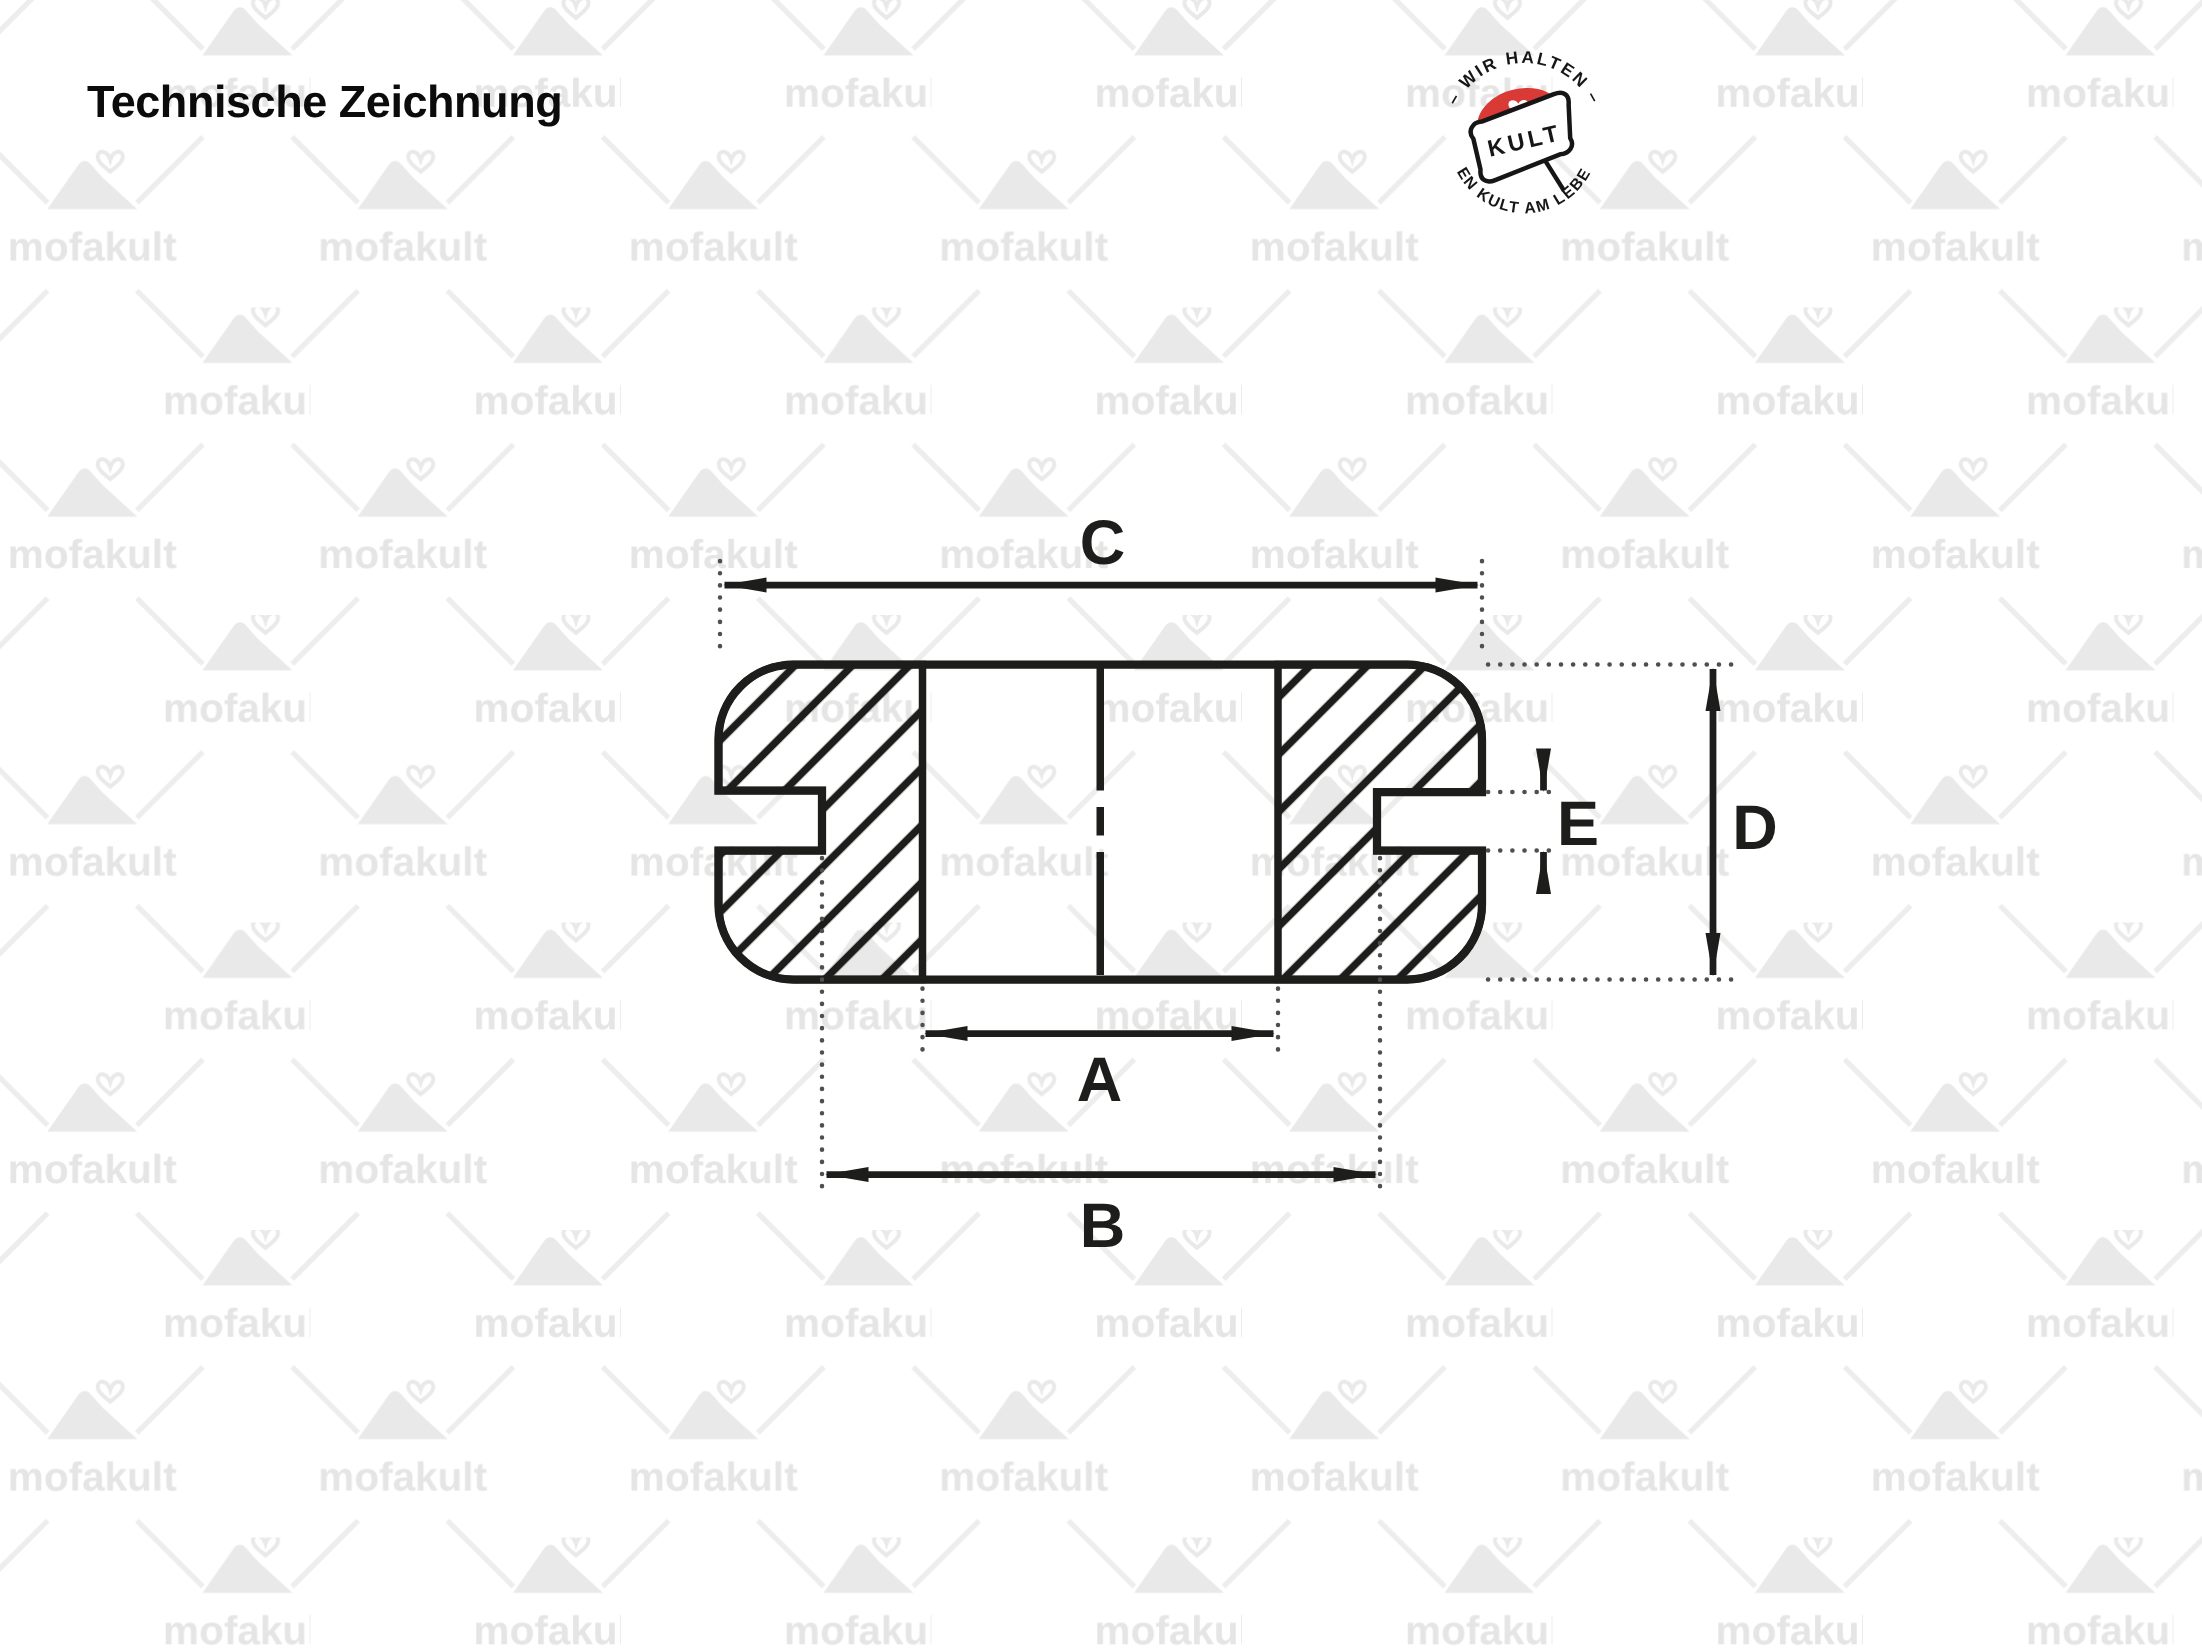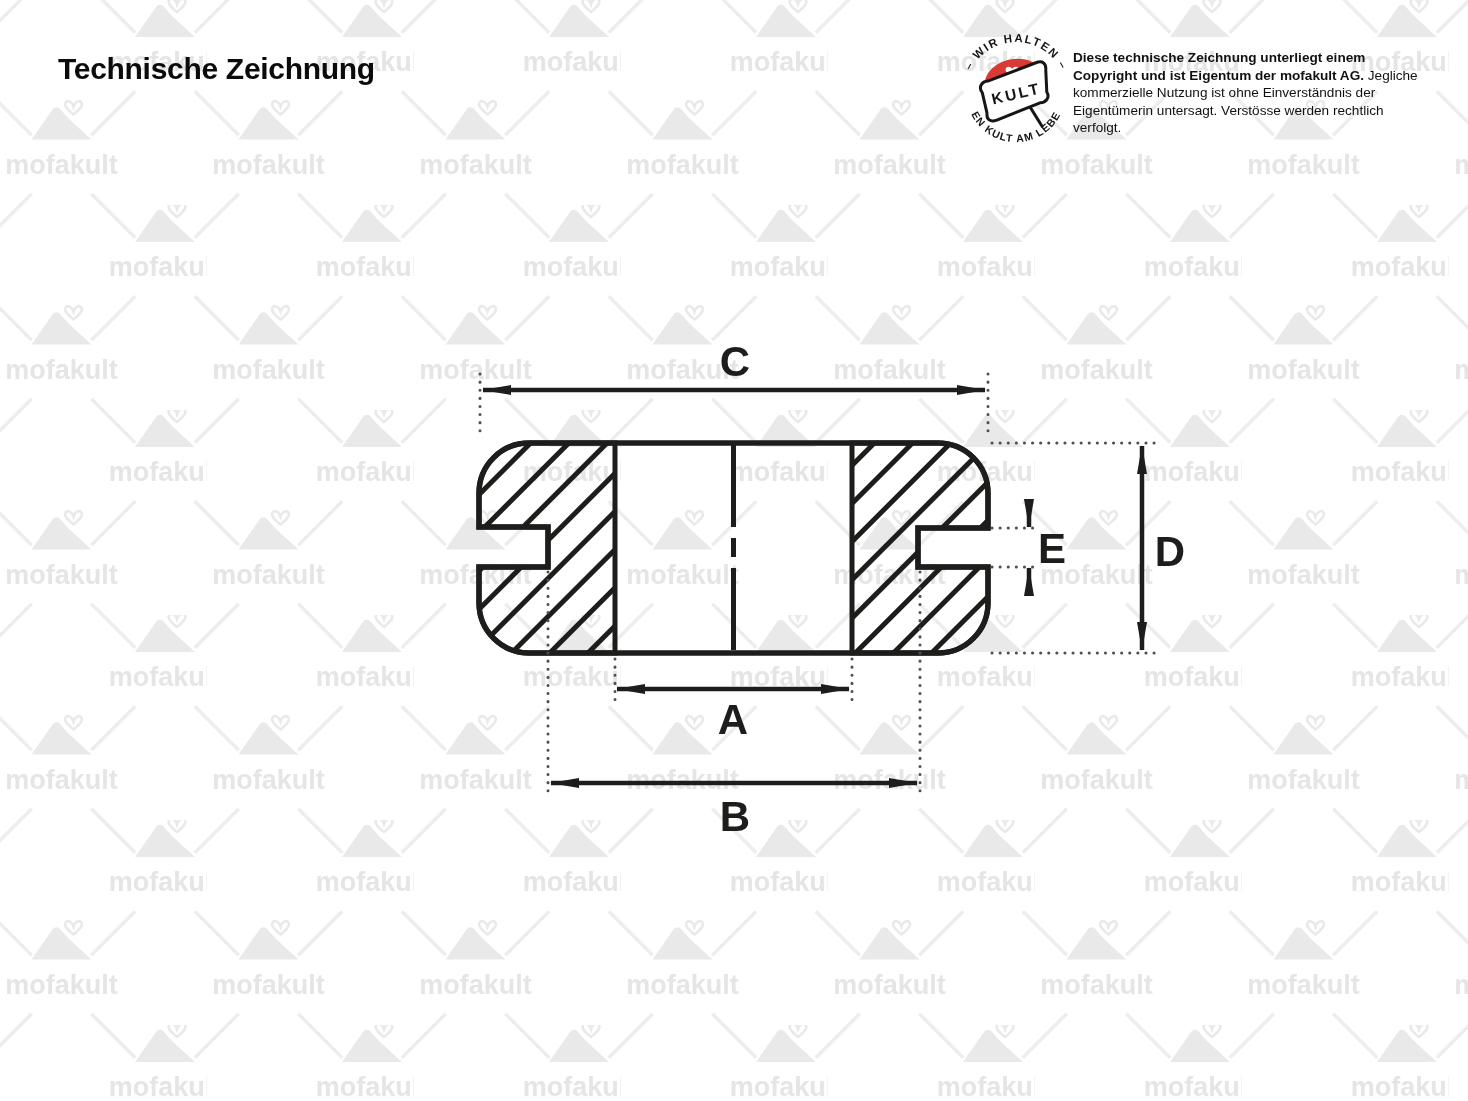--- a/index.html
+++ b/index.html
@@ -64,21 +64,20 @@
     </text>
     <g transform="rotate(-13)">
       <path d="M-28,-8 C-32,-22 -16,-33 0,-33 C14,-33 26,-27 28,-16 L24,-5 C12,-17 -10,-19 -24,-4 Z" fill="#d93a36"></path>
       <path transform="translate(1,-21) rotate(12)" d="M0,-2.2 C-1.6,-5.4 -6.6,-5.4 -6.6,-1.7 C-6.6,1.1 -3.3,3 0,5.8 C3.3,3 6.6,1.1 6.6,-1.7 C6.6,-5.4 1.6,-5.4 0,-2.2 Z" fill="#ffffff"></path>
       <line x1="9" y1="14" x2="18" y2="40" stroke="#161616" stroke-width="3"></line>
       <path d="M-33,-7 C-36,-13 -31,-18 -25,-17 L26,-24 C33,-25 36,-21 34,-15 L30,7 C32,13 27,17 21,16 L-25,23 C-32,24 -35,20 -33,14 Z" fill="#ffffff" stroke="#161616" stroke-width="3" stroke-linejoin="round"></path>
       <text x="0" y="7" text-anchor="middle" font-size="15.5" font-weight="bold" letter-spacing="2.5" fill="#161616">KULT</text>
     </g>
   </svg>
 
-  <p class="copyright"><strong>Diese technische Zeichnung unterliegt einem Copyright und ist Eigentum der mofakult AG.</strong><span> Jegliche kommerzielle Nutzung ist ohne Einverständnis der Eigentümerin untersagt. Verstösse werden rechtlich verfolgt.</span></p>
 
   <svg class="layer" viewBox="0 0 1468 1101">
     <defs>
       <pattern id="hatch" width="27" height="27" patternUnits="userSpaceOnUse" patternTransform="rotate(-45)">
         <line x1="0" y1="13.5" x2="27" y2="13.5" stroke="#1d1d1b" stroke-width="5"></line>
       </pattern>
       <marker id="ah" markerUnits="userSpaceOnUse" markerWidth="30" markerHeight="12" viewBox="0 0 30 12" refX="29" refY="6" orient="auto-start-reverse">
         <path d="M30 6 L1 1 L1 11 Z" fill="#1d1d1b"></path>
       </marker>
     </defs>

